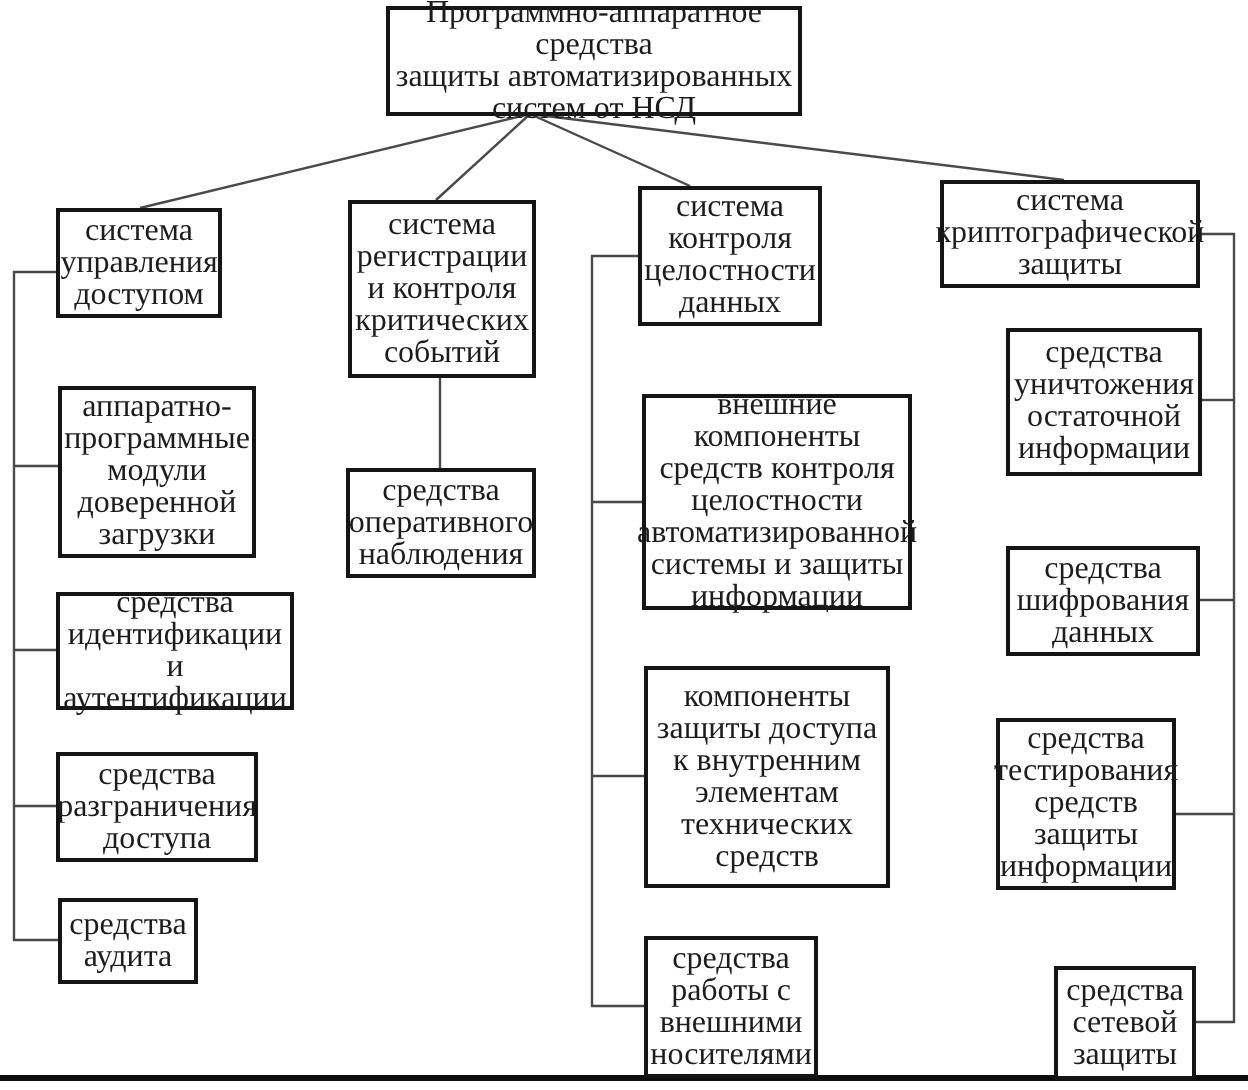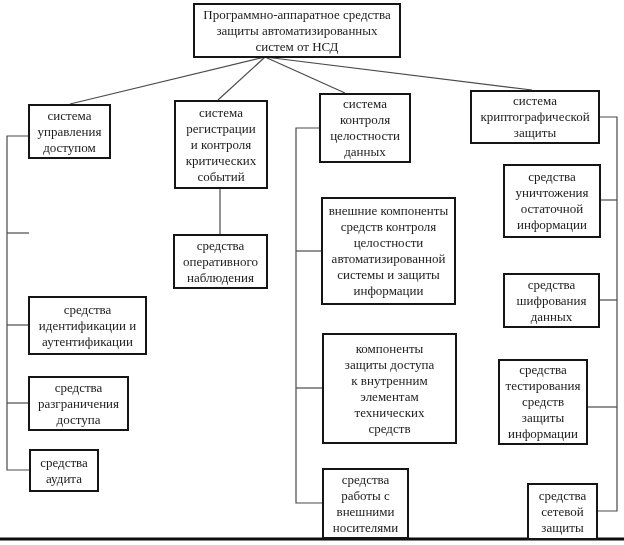--- a/index.html
+++ b/index.html
@@ -19,37 +19,37 @@
   .node {
     position: absolute;
     box-sizing: border-box;
     border: 2px solid #151515;
     background: #ffffff;
     display: flex;
     align-items: center;
     justify-content: center;
     text-align: center;
     white-space: pre-line;
-    font-size: 13px;
+    font-size: 16px;
     line-height: 16px;
     color: #1c1c1c;
     padding: 1px 2px;
   }
   
   .n-root { left:193px; top:3px;   width:208px; height:55px; }
   .n-a1   { left:28px;  top:104px; width:83px;  height:55px; }
   .n-a2   { left:29px;  top:193px; width:99px;  height:86px; }
   .n-a3   { left:28px;  top:296px; width:119px; height:59px; }
   .n-a4   { left:28px;  top:376px; width:101px; height:55px; }
   .n-a5   { left:29px;  top:449px; width:70px;  height:43px; }
   .n-b1   { left:174px; top:100px; width:94px;  height:89px; }
   .n-b2   { left:173px; top:234px; width:95px;  height:55px; }
   .n-c1   { left:319px; top:93px;  width:92px;  height:70px; }
   .n-c2   { left:321px; top:197px; width:135px; height:108px;text-align:center; }
-  .n-c3   { left:322px; top:333px; width:135px; height:111px; }
+  .n-c3   { left:322px; top:333px; width:123px; height:111px; }
   .n-c4   { left:322px; top:468px; width:87px;  height:71px; }
   .n-d1   { left:470px; top:90px;  width:130px; height:54px; }
   .n-d2   { left:503px; top:164px; width:98px;  height:74px; }
   .n-d3   { left:503px; top:273px; width:97px;  height:55px; }
   .n-d4   { left:498px; top:359px; width:90px;  height:86px; }
   .n-d5   { left:527px; top:483px; width:71px;  height:57px; }
 </style>
 </head>
 <body>
 
@@ -81,20 +81,25 @@
     <line x1="0" y1="539" x2="624" y2="539" stroke="#0d0d0d" stroke-width="3"></line>
   </svg>
 
   <div class="node n-root">Программно-аппаратное средства
 защиты автоматизированных
 систем от НСД</div>
 
   <div class="node n-a1">система
 управления
 доступом</div>
+  <div class="node n-a2">аппаратно-
+программные
+модули
+доверенной
+загрузки</div>
   <div class="node n-a3">средства
 идентификации и
 аутентификации</div>
   <div class="node n-a4">средства
 разграничения
 доступа</div>
   <div class="node n-a5">средства
 аудита</div>
 
   <div class="node n-b1">система

